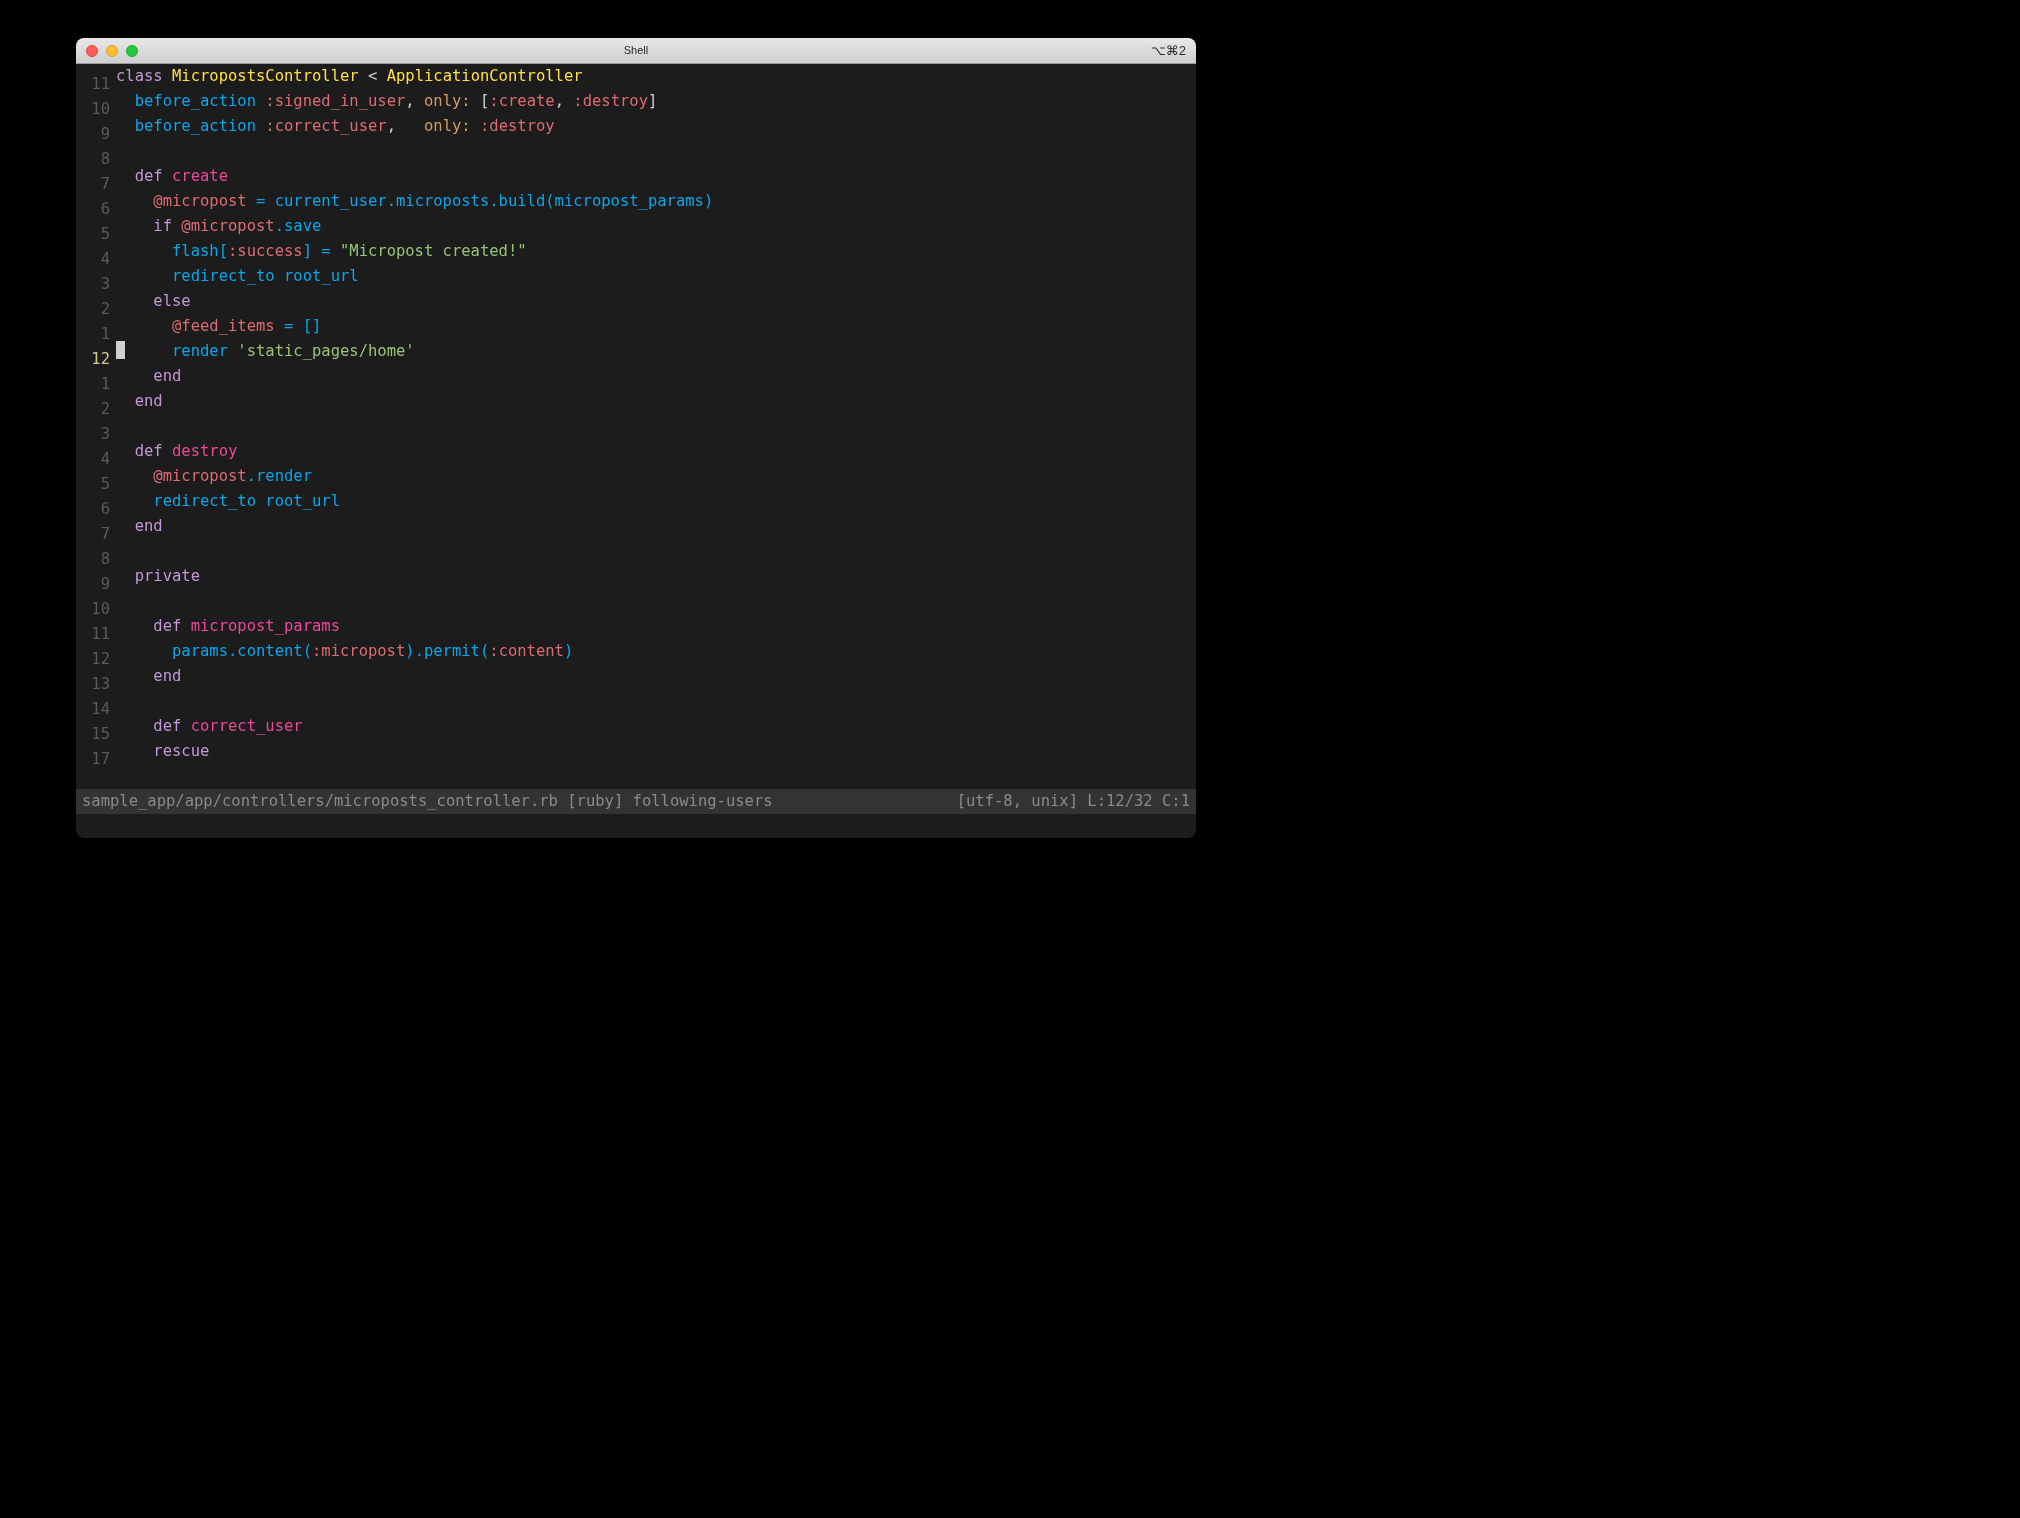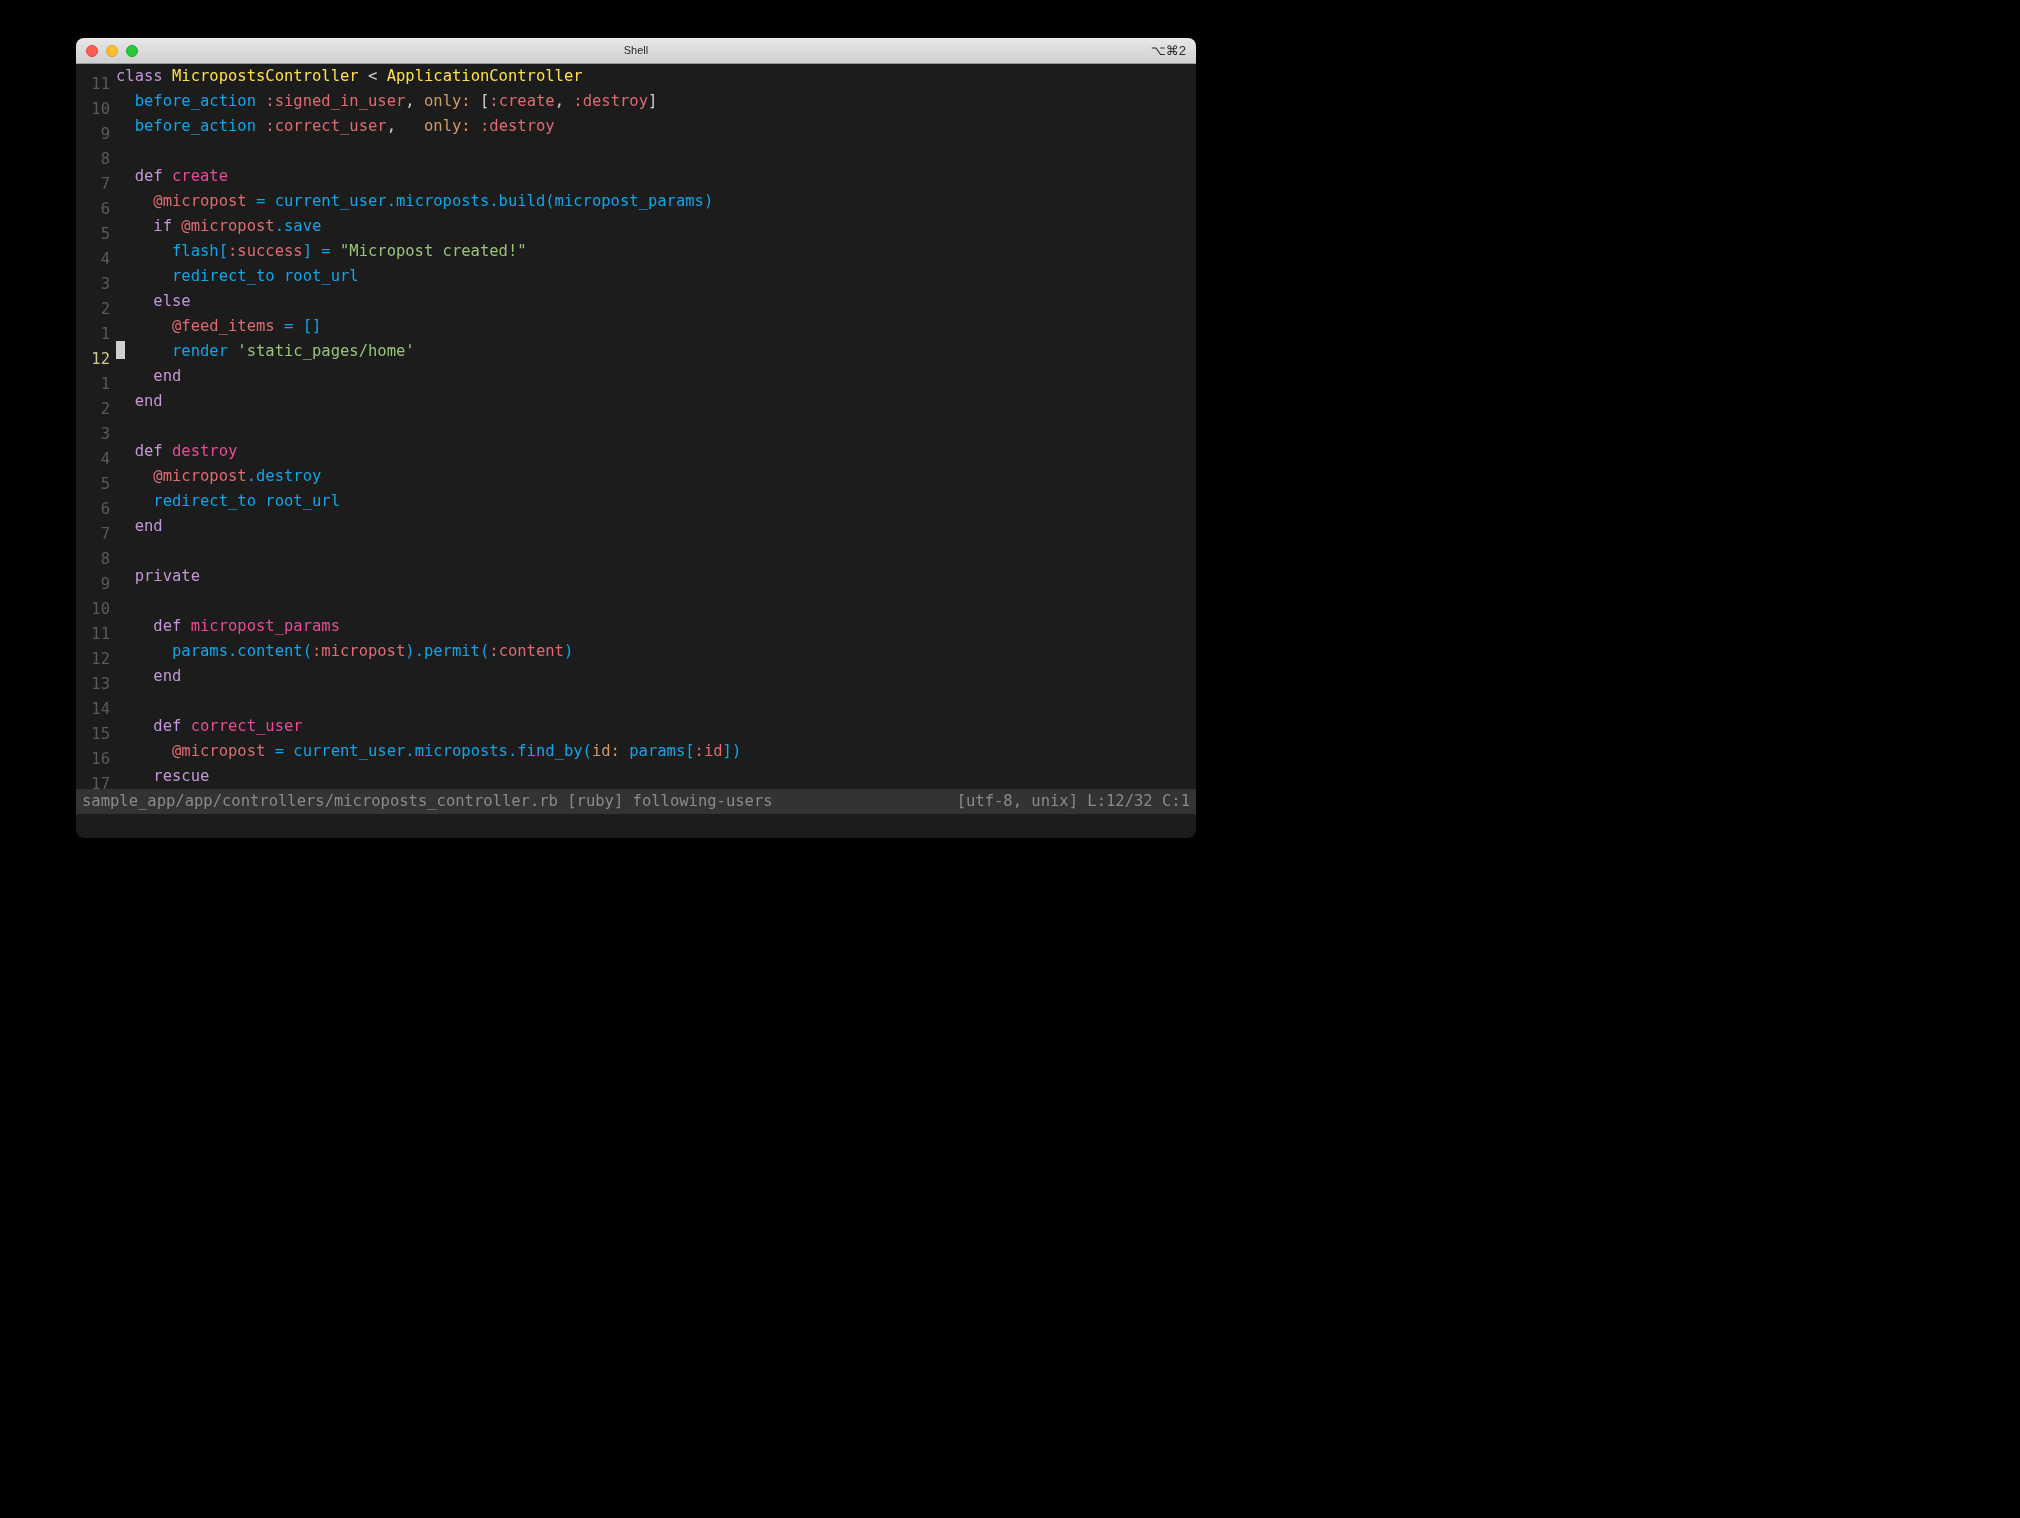--- a/index.html
+++ b/index.html
@@ -73,32 +73,31 @@
         <div class="row"><div class="gutter">5</div><div class="code"><span class="id">    </span><span class="kw">if </span><span class="ivar">@micropost</span><span class="id">.save</span></div></div>
         <div class="row"><div class="gutter">4</div><div class="code"><span class="id">      flash[</span><span class="sym">:success</span><span class="id">] = </span><span class="str">"Micropost created!"</span></div></div>
         <div class="row"><div class="gutter">3</div><div class="code"><span class="id">      redirect_to root_url</span></div></div>
         <div class="row"><div class="gutter">2</div><div class="code"><span class="id">    </span><span class="kw">else</span></div></div>
         <div class="row"><div class="gutter">1</div><div class="code"><span class="id">      </span><span class="ivar">@feed_items</span><span class="id"> = []</span></div></div>
         <div class="row"><div class="gutter cur">12</div><div class="code"><span class="cursor"></span><span class="id">      render </span><span class="str">'static_pages/home'</span></div></div>
         <div class="row"><div class="gutter">1</div><div class="code"><span class="id">    </span><span class="kw">end</span></div></div>
         <div class="row"><div class="gutter">2</div><div class="code"><span class="id">  </span><span class="kw">end</span></div></div>
         <div class="row"><div class="gutter">3</div><div class="code"><span class="id"></span></div></div>
         <div class="row"><div class="gutter">4</div><div class="code"><span class="kw">  def </span><span class="fn">destroy</span></div></div>
-        <div class="row"><div class="gutter">5</div><div class="code"><span class="id">    </span><span class="ivar">@micropost</span><span class="id">.destroy</span></div></div>
+        <div class="row"><div class="gutter">5</div><div class="code"><span class="id">    </span><span class="ivar">@micropost</span><span class="id">.render</span></div></div>
         <div class="row"><div class="gutter">6</div><div class="code"><span class="id">    redirect_to root_url</span></div></div>
         <div class="row"><div class="gutter">7</div><div class="code"><span class="id">  </span><span class="kw">end</span></div></div>
         <div class="row"><div class="gutter">8</div><div class="code"><span class="id"></span></div></div>
         <div class="row"><div class="gutter">9</div><div class="code"><span class="id">  </span><span class="kw">private</span></div></div>
         <div class="row"><div class="gutter">10</div><div class="code"><span class="id"></span></div></div>
         <div class="row"><div class="gutter">11</div><div class="code"><span class="kw">    def </span><span class="fn">micropost_params</span></div></div>
         <div class="row"><div class="gutter">12</div><div class="code"><span class="id">      params.content(</span><span class="sym">:micropost</span><span class="id">).permit(</span><span class="sym">:content</span><span class="id">)</span></div></div>
         <div class="row"><div class="gutter">13</div><div class="code"><span class="id">    </span><span class="kw">end</span></div></div>
         <div class="row"><div class="gutter">14</div><div class="code"><span class="id"></span></div></div>
         <div class="row"><div class="gutter">15</div><div class="code"><span class="kw">    def </span><span class="fn">correct_user</span></div></div>
-        <div class="row"><div class="gutter">16</div><div class="code"><span class="id">      </span><span class="ivar">@micropost</span><span class="id"> = current_user.microposts.find_by(</span><span class="hash">id:</span><span class="id"> params[</span><span class="sym">:id</span><span class="id">])</span></div></div>
         <div class="row"><div class="gutter">17</div><div class="code"><span class="id">    </span><span class="kw">rescue</span></div></div>
       </div>
     <div class="statusbar" id="statusbar" style="top: 725px;">
       <span>sample_app/app/controllers/microposts_controller.rb [ruby] following-users</span>
       <span class="sp"></span>
       <span class="sr">[utf-8, unix] L:12/32 C:1</span>
     </div>
   </div>
 </div>
 

